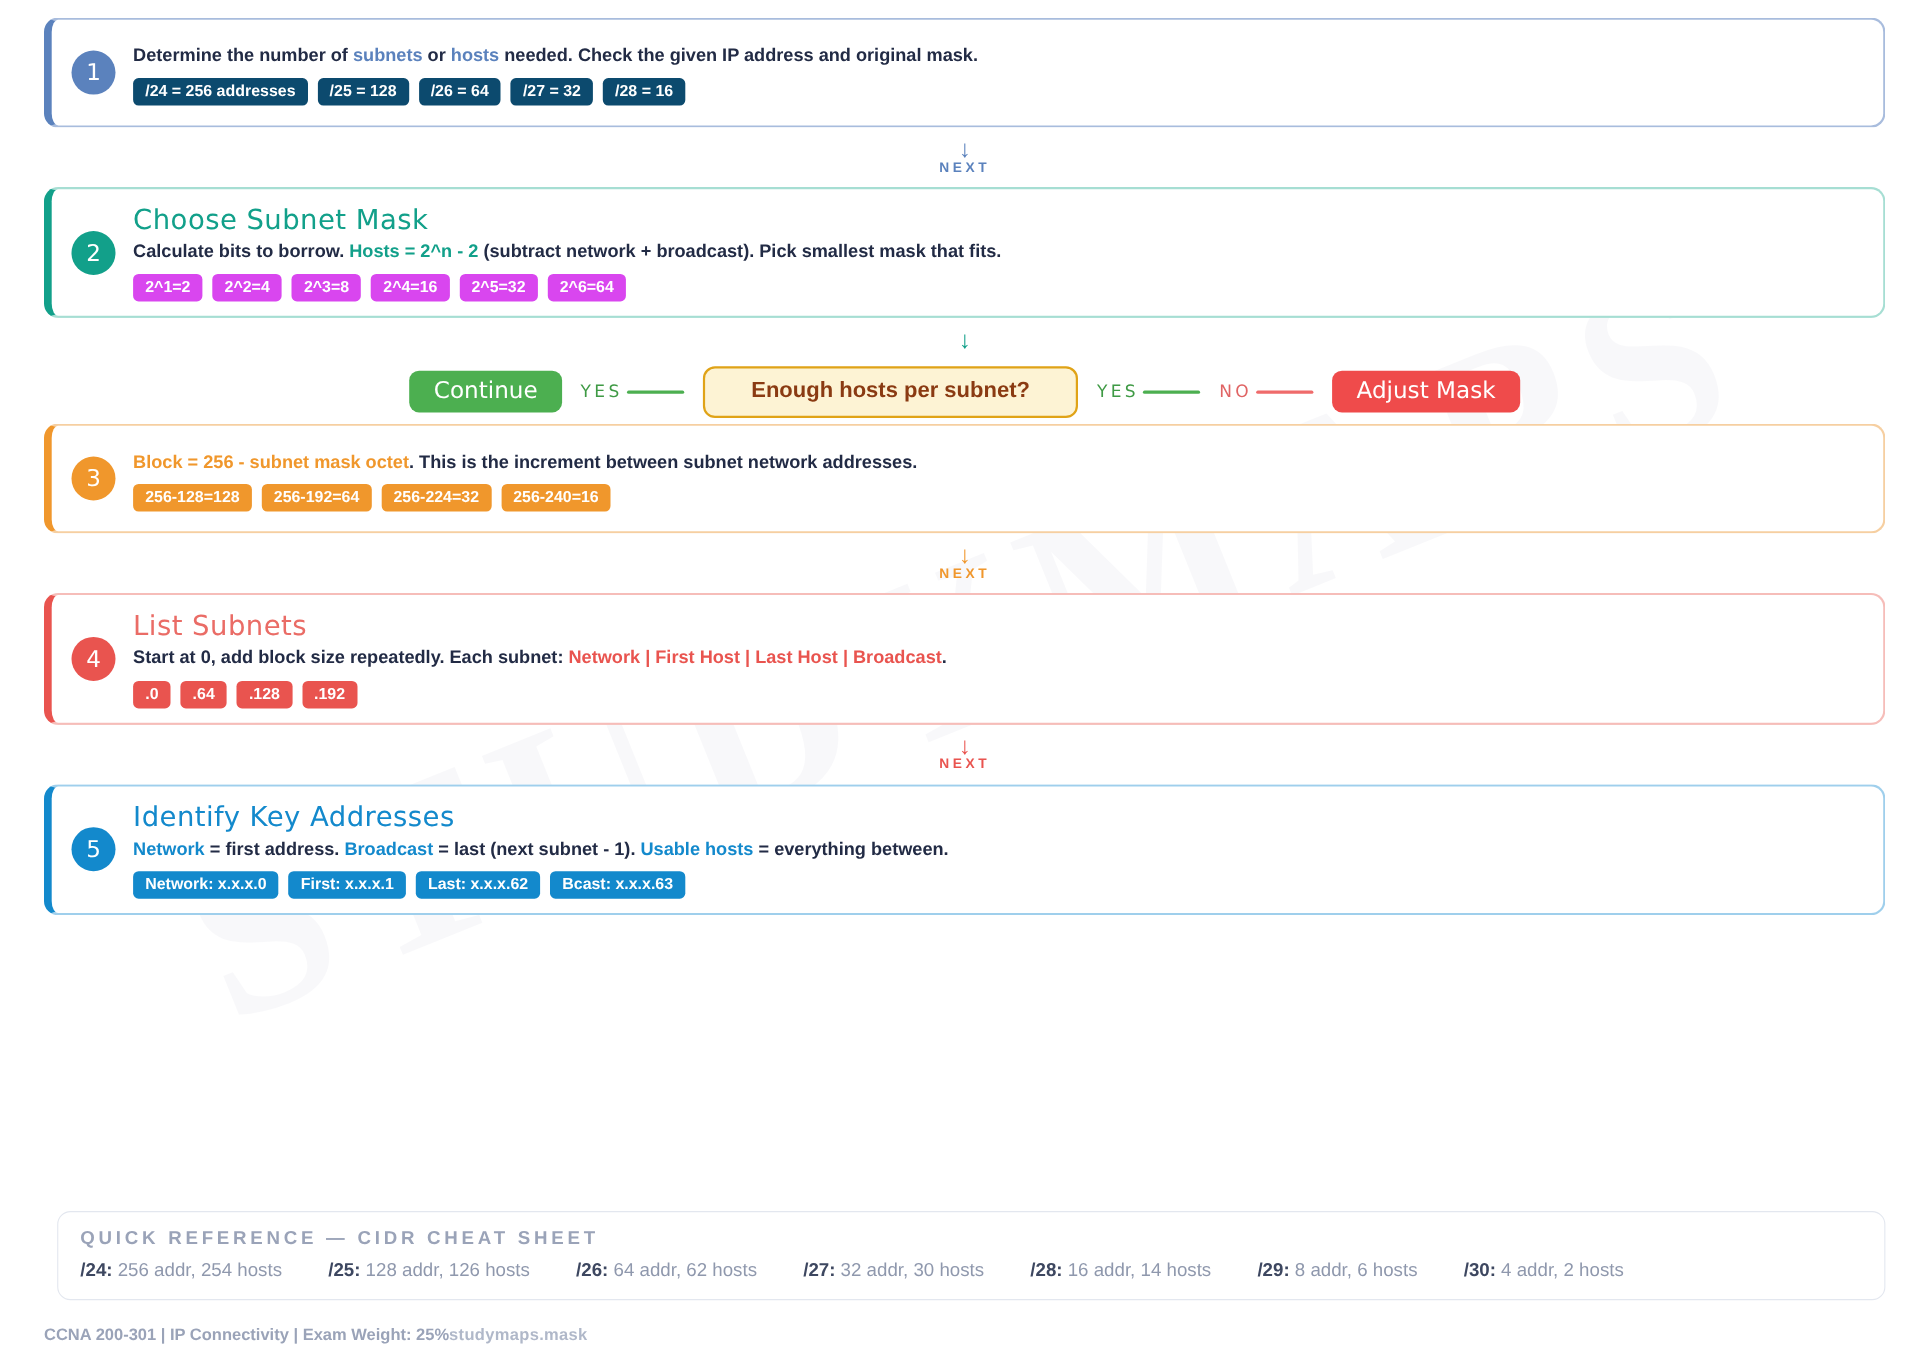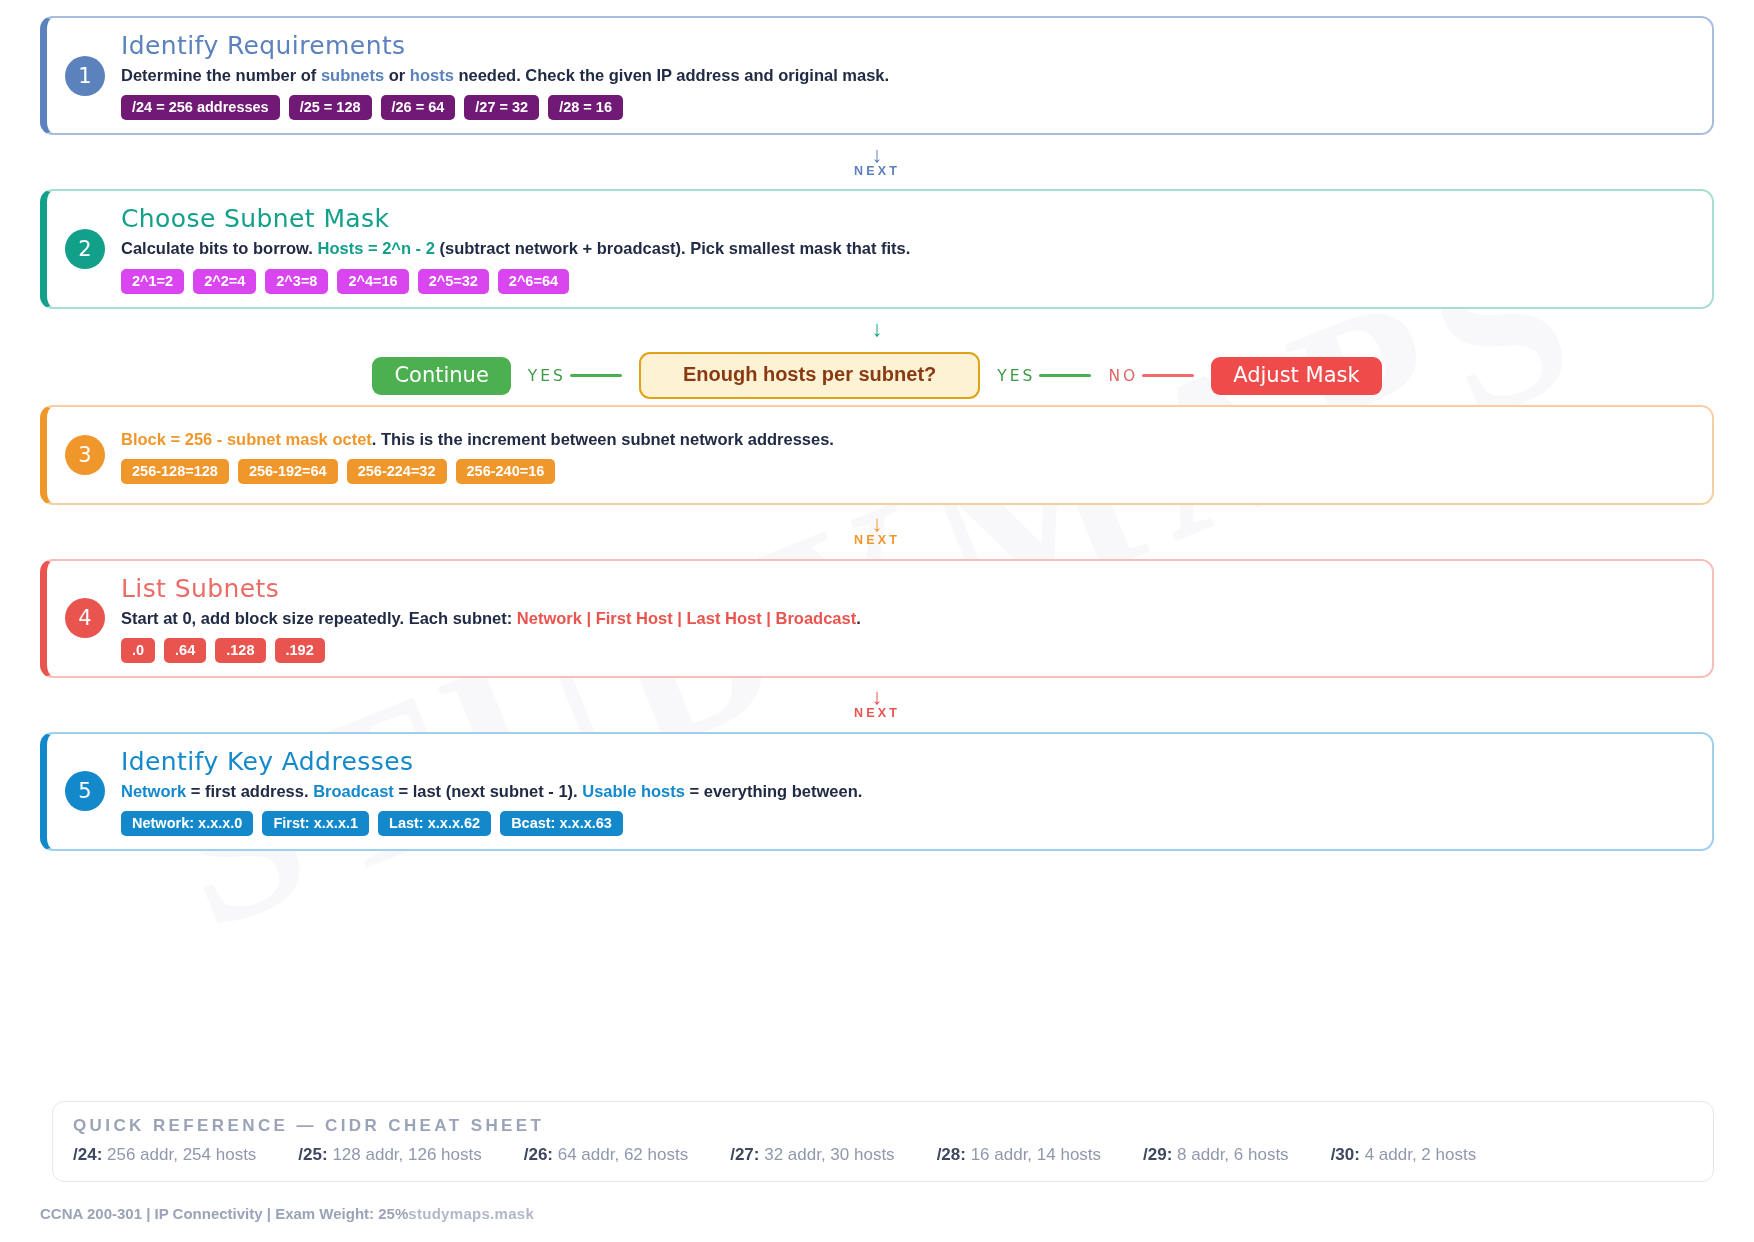--- a/index.html
+++ b/index.html
@@ -135,21 +135,21 @@
     font-weight: bold;
     padding: 4px 11px 5px;
     border-radius: 5px;
     white-space: nowrap;
   }
 
   
   .c1 { border-color: #a8bcdd; border-left-color: #5b82bd; }
   .c1 h2 { color: #5b82bd; }
   .c1 .badge { background: #5b82bd; }
-  .c1 .pill { background: #701a75; }
+  .c1 .pill { background: #0c4a6e; }
   .c1 .hl { color: #5b82bd; }
 
   .c2 { border-color: #a6ded3; border-left-color: #12a08a; }
   .c2 h2 { color: #12a08a; }
   .c2 .badge { background: #12a08a; }
   .c2 .pill { background: #d946ef; }
   .c2 .hl { color: #12a08a; }
 
   .c3 { border-color: #f7ceа0; border-color: #f6cfa1; border-left-color: #f0972c; }
   .c3 h2 { color: #f0972c; }
@@ -281,21 +281,20 @@
 
 <div id="page">
 
   <div class="watermark">STUDYMAPS</div>
 
 
   <div class="steps">
 
     <div class="card c1">
       <div class="badge">1</div>
-      <h2>Identify Requirements</h2>
       <div class="desc"><span>Determine the number of </span><span class="hl">subnets</span><span> or </span><span class="hl">hosts</span><span> needed. Check the given IP address and original mask.</span></div>
       <div class="pills">
           <div class="pill">/24 = 256 addresses</div>
           <div class="pill">/25 = 128</div>
           <div class="pill">/26 = 64</div>
           <div class="pill">/27 = 32</div>
           <div class="pill">/28 = 16</div>
         </div>
     </div>
 

